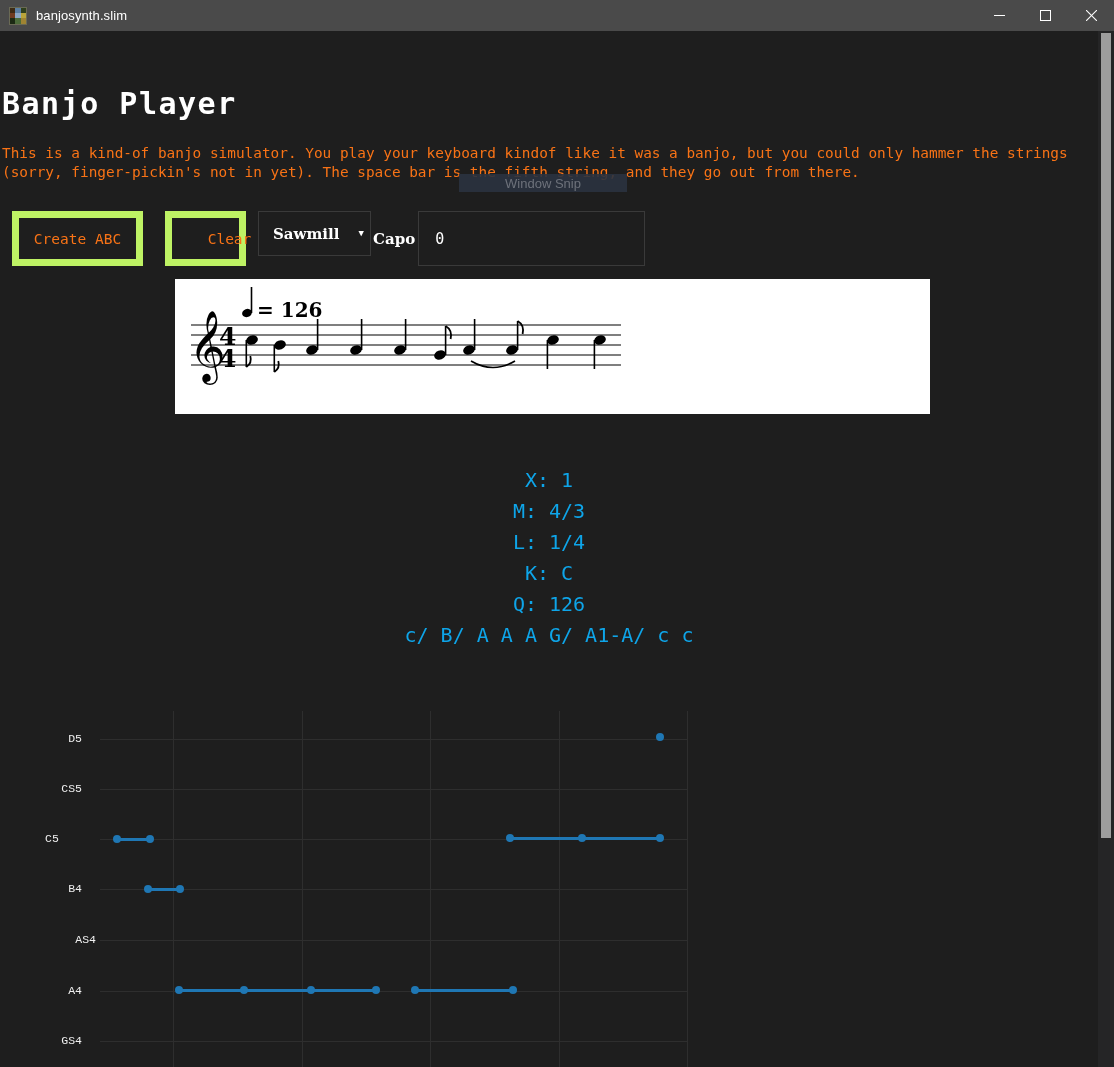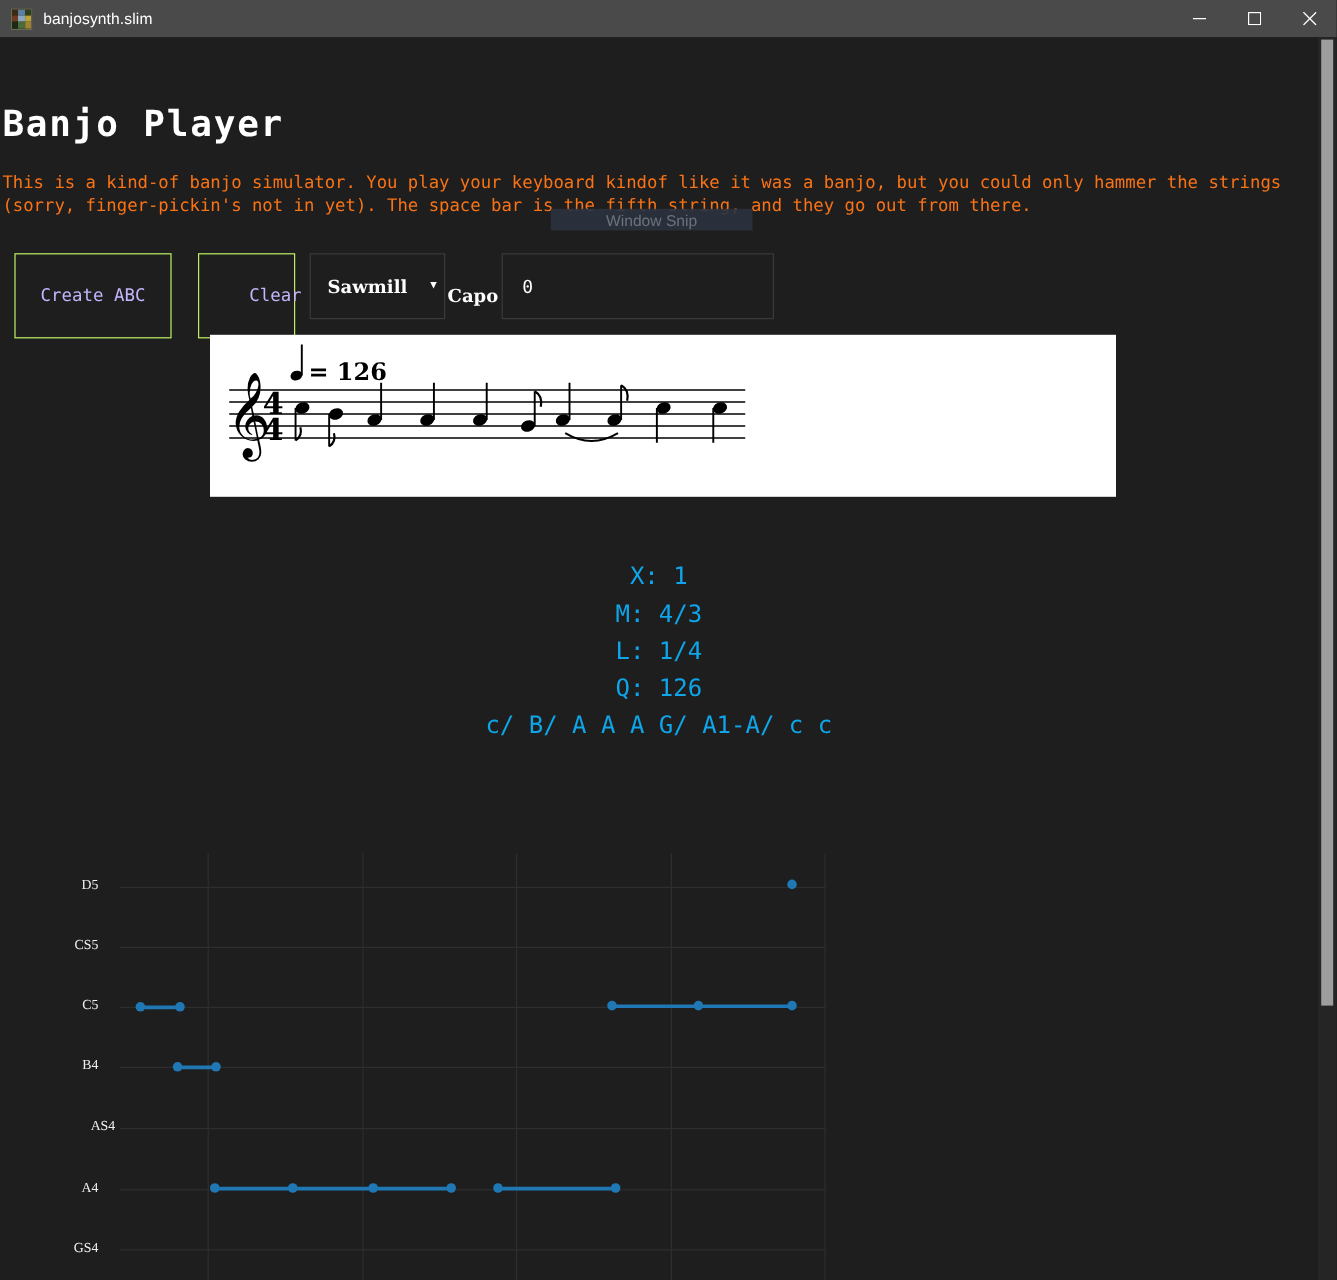--- a/index.html
+++ b/index.html
@@ -44,28 +44,28 @@
     font-size:30px;font-weight:700;letter-spacing:1.5px;
   }
   .desc{
     position:absolute;left:2px;top:113px;width:1090px;
     color:#f97316;font-size:14.4px;line-height:19px;
     font-family:"DejaVu Sans Mono",monospace;white-space:pre-wrap;
   }
   
   .controls{position:absolute;left:12px;top:180px;display:flex;align-items:flex-start;}
   .btn{
-    width:131px;height:71px;background:#1e1e1e;border:1px solid #bef264;
-    color:#c4b5fd;font-family:"DejaVu Sans Mono",monospace;font-size:14.5px;
+    width:131px;height:55px;background:#1e1e1e;border:7px solid #bef264;
+    color:#f97316;font-family:"DejaVu Sans Mono",monospace;font-size:14.5px;
     display:flex;align-items:center;justify-content:center;box-sizing:border-box;
     cursor:pointer;
   }
   .btn.clear{width:81px;margin-left:22px;padding-left:48px;}
   .selectbox{
-    margin-left:12px;width:113px;height:55px;background:#1e1e1e;
+    margin-left:12px;width:113px;height:45px;background:#1e1e1e;
     border:1px solid #3a3a3a;box-sizing:border-box;
     display:flex;align-items:center;justify-content:space-between;
     padding:0 6px 0 14px;cursor:pointer;
   }
   .selectbox .sel-label{
     color:#ffffff;font-family:"DejaVu Serif",serif;font-size:15px;font-weight:600;
   }
   .caret{color:#ffffff;font-size:9px;line-height:1;}
   .capo-label{
     color:#ffffff;font-family:"DejaVu Serif",serif;font-size:15px;font-weight:600;
@@ -90,21 +90,21 @@
   }
   
   .abc{
     position:absolute;left:0;top:434px;width:1098px;text-align:center;
     color:#0ea5e9;font-family:"DejaVu Sans Mono",monospace;font-size:20px;
     line-height:31px;
   }
   
   .chart{position:absolute;left:0;top:666px;width:1098px;height:400px;}
   .ylab{
-    position:absolute;color:#f0f0f0;font-family:Liberation Serif, serif;
+    position:absolute;color:#f0f0f0;font-family:Liberation Mono, monospace;
     font-size:11.5px;text-align:right;width:60px;
   }
   .gridv,.gridh{position:absolute;background:#2e2e2e;}
   .gridv{width:1px;top:14px;height:386px;}
   .gridh{height:1px;left:100px;width:588px;}
   .seg{position:absolute;height:3px;background:#1f77b4;border-radius:2px;}
   .dot{position:absolute;width:8px;height:8px;border-radius:50%;background:#1f77b4;}
   
   .scrollbar{position:absolute;right:0;top:31px;width:16px;height:1036px;background:#252526;}
   .scrollthumb{position:absolute;left:3px;top:2px;width:10px;height:790px;background:#9d9d9d;border-radius:0;}
@@ -227,36 +227,37 @@
         <ellipse cx="425" cy="61" rx="6" ry="4.6" transform="rotate(-20 425 61)"></ellipse>
         <line x1="419.4" y1="61" x2="419.4" y2="90" stroke="#000000" stroke-width="1.6"></line>
       </g>
     </svg>
   </div>
 
   <div class="abc">
     <div>X: 1</div>
     <div>M: 4/3</div>
     <div>L: 1/4</div>
+    <div>K: C</div>
     <div>Q: 126</div>
     <div>c/ B/ A A A G/ A1-A/ c c</div>
   </div>
 
   <div class="chart" id="chart">
       <div class="gridv" style="left: 173px;"></div>
       <div class="gridv" style="left: 302px;"></div>
       <div class="gridv" style="left: 430px;"></div>
       <div class="gridv" style="left: 559px;"></div>
       <div class="gridv" style="left: 687px;"></div>
       <div class="gridh" style="top: 42px;"></div>
       <div class="ylab" style="left: 22px; top: 35px;">D5</div>
       <div class="gridh" style="top: 92px;"></div>
       <div class="ylab" style="left: 22px; top: 85px;">CS5</div>
       <div class="gridh" style="top: 142px;"></div>
-      <div class="ylab" style="left: 22px; top: 135px;">C5</div>
+      <div class="ylab" style="left: 22px; top: 135px; text-align: center;">C5</div>
       <div class="gridh" style="top: 192px;"></div>
       <div class="ylab" style="left: 22px; top: 185px;">B4</div>
       <div class="gridh" style="top: 243px;"></div>
       <div class="ylab" style="left: 36px; top: 236px;">AS4</div>
       <div class="gridh" style="top: 294px;"></div>
       <div class="ylab" style="left: 22px; top: 287px;">A4</div>
       <div class="gridh" style="top: 344px;"></div>
       <div class="ylab" style="left: 22px; top: 337px;">GS4</div>
       <div class="seg" style="left: 117px; top: 140.5px; width: 33px; background: rgb(31, 119, 180);"></div>
       <div class="dot" style="left: 113px; top: 138px; background: rgb(31, 119, 180);"></div>

